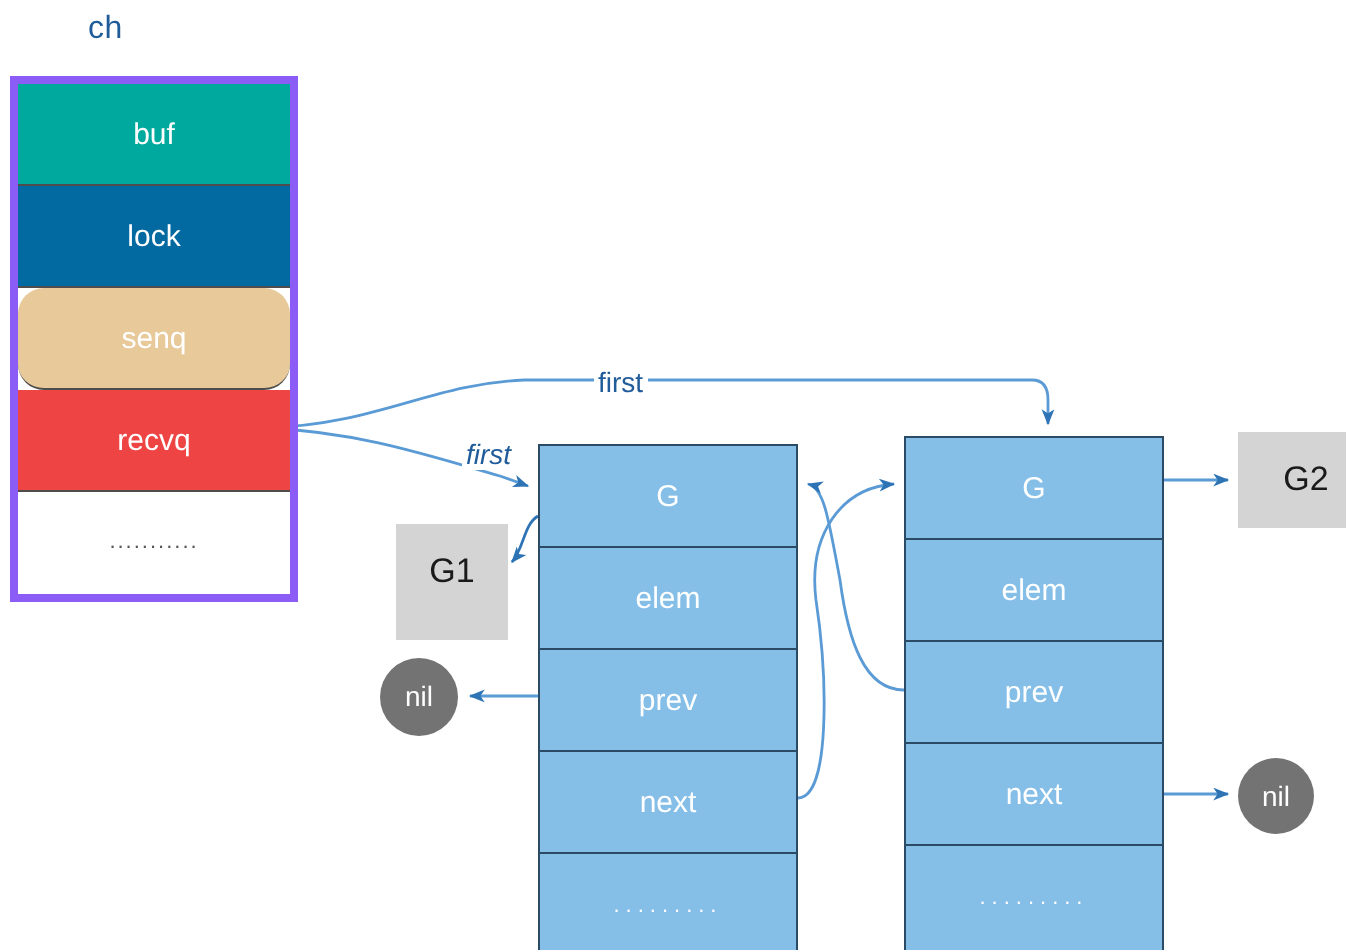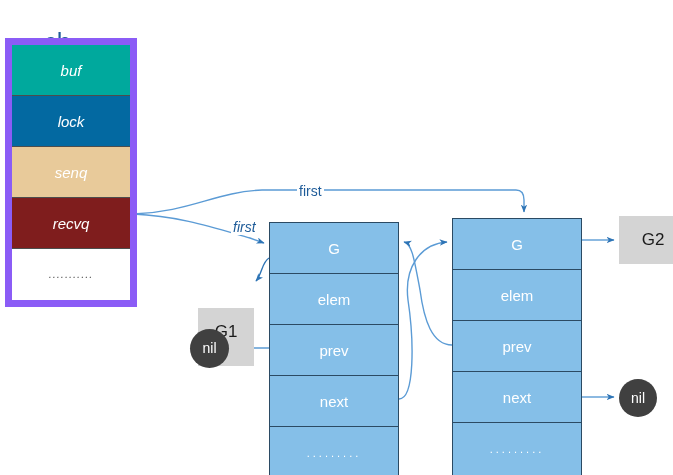--- a/index.html
+++ b/index.html
@@ -10,40 +10,39 @@
     position:relative;
     overflow:hidden;
     -webkit-font-smoothing:antialiased;
   }
   #stage{position:absolute;left:0;top:0;width:673px;height:475px;}
   svg.edges{position:absolute;left:0;top:0;width:673px;height:475px;pointer-events:none;}
 
   
   .ch-title{
     position:absolute;left:44px;top:6px;
-    font-size:25px;color:#1F5C99;letter-spacing:.3px;margin-top:22px;
+    font-size:16px;color:#1F5C99;letter-spacing:.3px;
   }
   .ch-table{
-    position:absolute;left:5px;top:38px;width:132px;
-    border:7px solid #8b5cf6;
+    position:absolute;left:5px;top:38px;width:144px;
+    border:4px solid #8b5cf6;
     box-sizing:border-box;
-    font-style:italic;
   }
   .ch-row{
     height:51px;line-height:51px;
     text-align:center;
     color:#ffffff;font-size:15px;
     border-bottom:1px solid #4d4d4d;
     box-sizing:border-box;
   }
   .ch-row:last-child{border-bottom:none;}
   .ch-row.buf{background:#00A99D;}
   .ch-row.lock{background:#0369a1;}
-  .ch-row.senq{background:#E8CA9A;}
-  .ch-row.recvq{background:#7f1d1d;}
+  .ch-row.senq{background:#E8CA9A;border-radius:13px;}
+  .ch-row.recvq{background:#ef4444;}
   .ch-row.more{background:#ffffff;color:#555555;font-size:11px;letter-spacing:1px;}
 
   
   .sudog{
     position:absolute;width:130px;
     border:1px solid #2b4a63;
     box-sizing:border-box;
     background:#85BFE8;
   }
   .sudog.left{left:269px;top:222px;}
@@ -57,27 +56,27 @@
   .s-row:last-child{border-bottom:none;height:52px;line-height:52px;}
   .s-row.dots{font-size:11px;letter-spacing:3px;}
 
   
   .gbox{
     position:absolute;background:#D4D4D4;
     color:#1a1a1a;font-size:17px;
     text-align:center;
     box-sizing:border-box;
   }
-  .gbox#g1{left:198px;top:262px;width:56px;height:58px;line-height:48px;margin-top:46px;}
+  .gbox#g1{left:198px;top:262px;width:56px;height:58px;line-height:48px;}
   .gbox#g2{left:619px;top:216px;width:68px;height:48px;line-height:48px;}
 
   
   .nil{
     position:absolute;border-radius:50%;
-    background:#404040;color:#ffffff;
+    background:#737373;color:#ffffff;
     font-size:14px;text-align:center;
     box-sizing:border-box;
   }
   .nil#nil-left{left:190px;top:329px;width:39px;height:39px;line-height:39px;}
   .nil#nil-right{left:619px;top:379px;width:38px;height:38px;line-height:38px;}
 
   
   .edge-label{
     position:absolute;color:#1F5C99;font-size:14px;
     background:#ffffff;padding:0 2px;white-space:nowrap;

